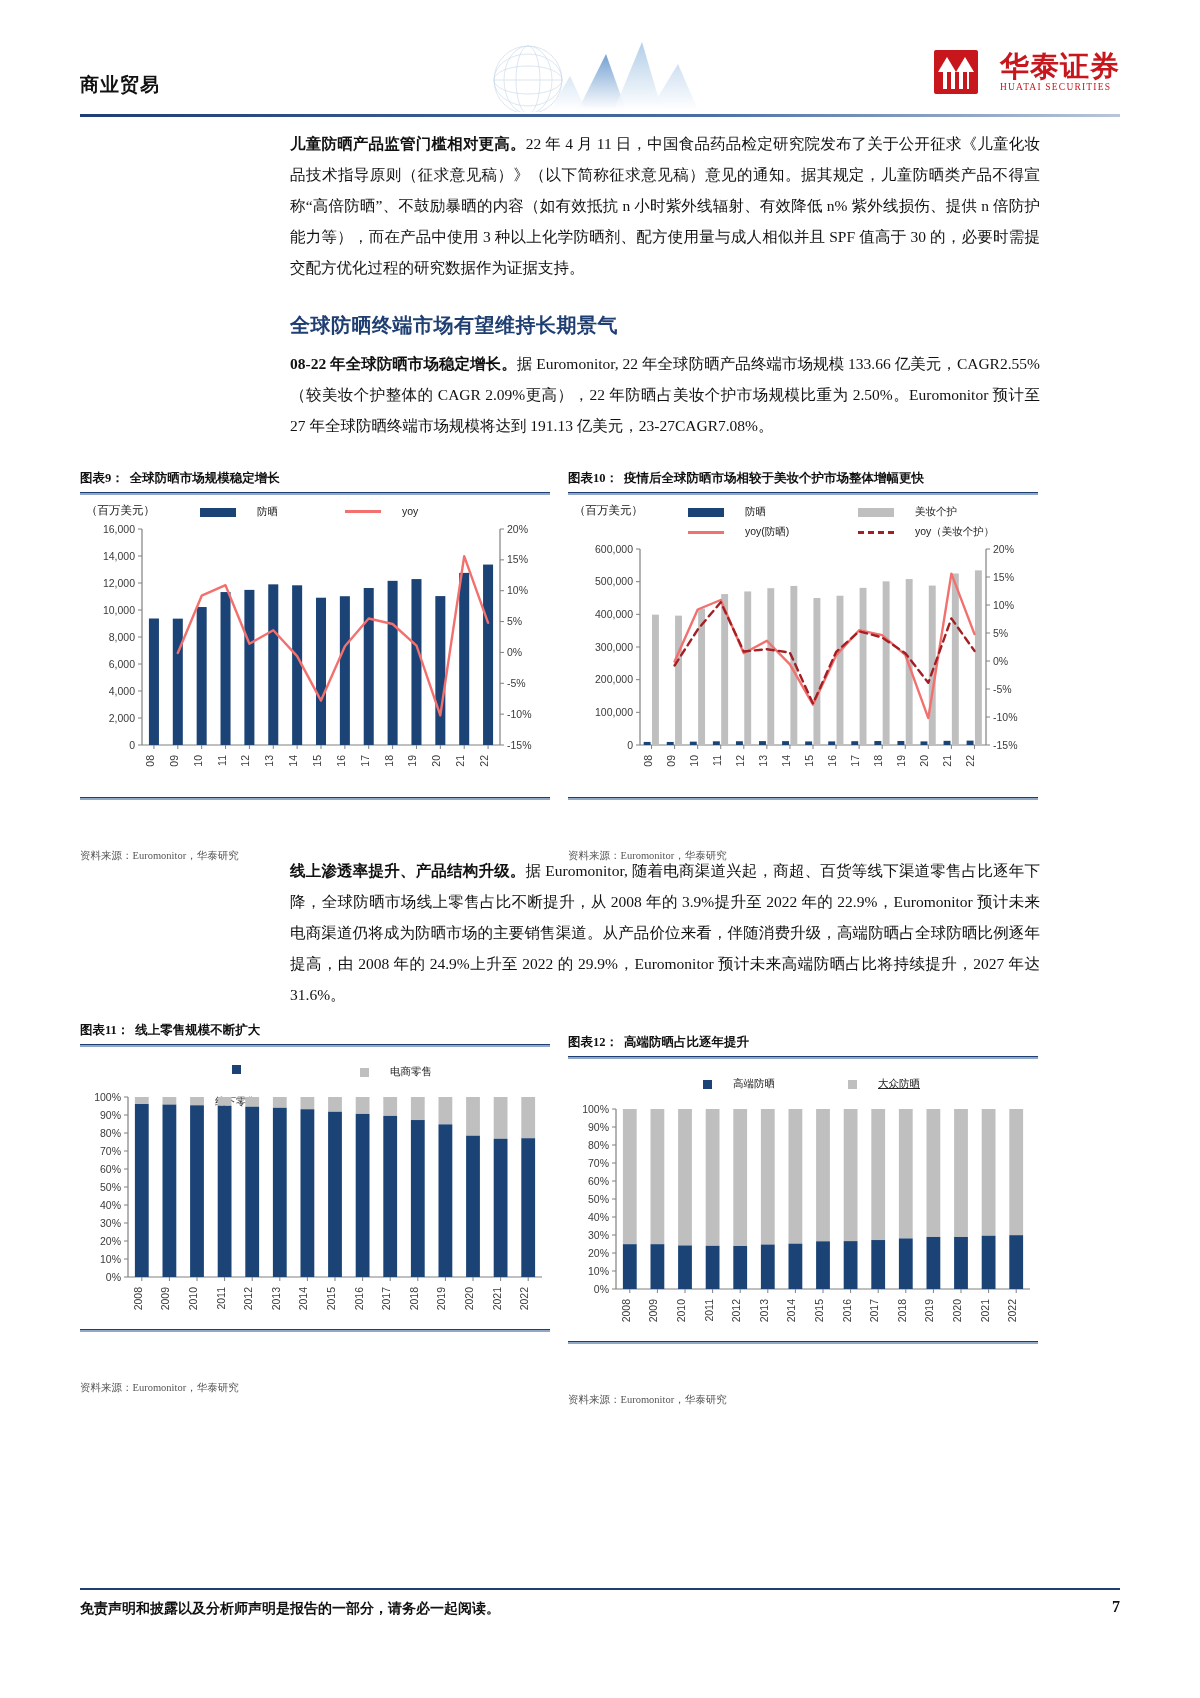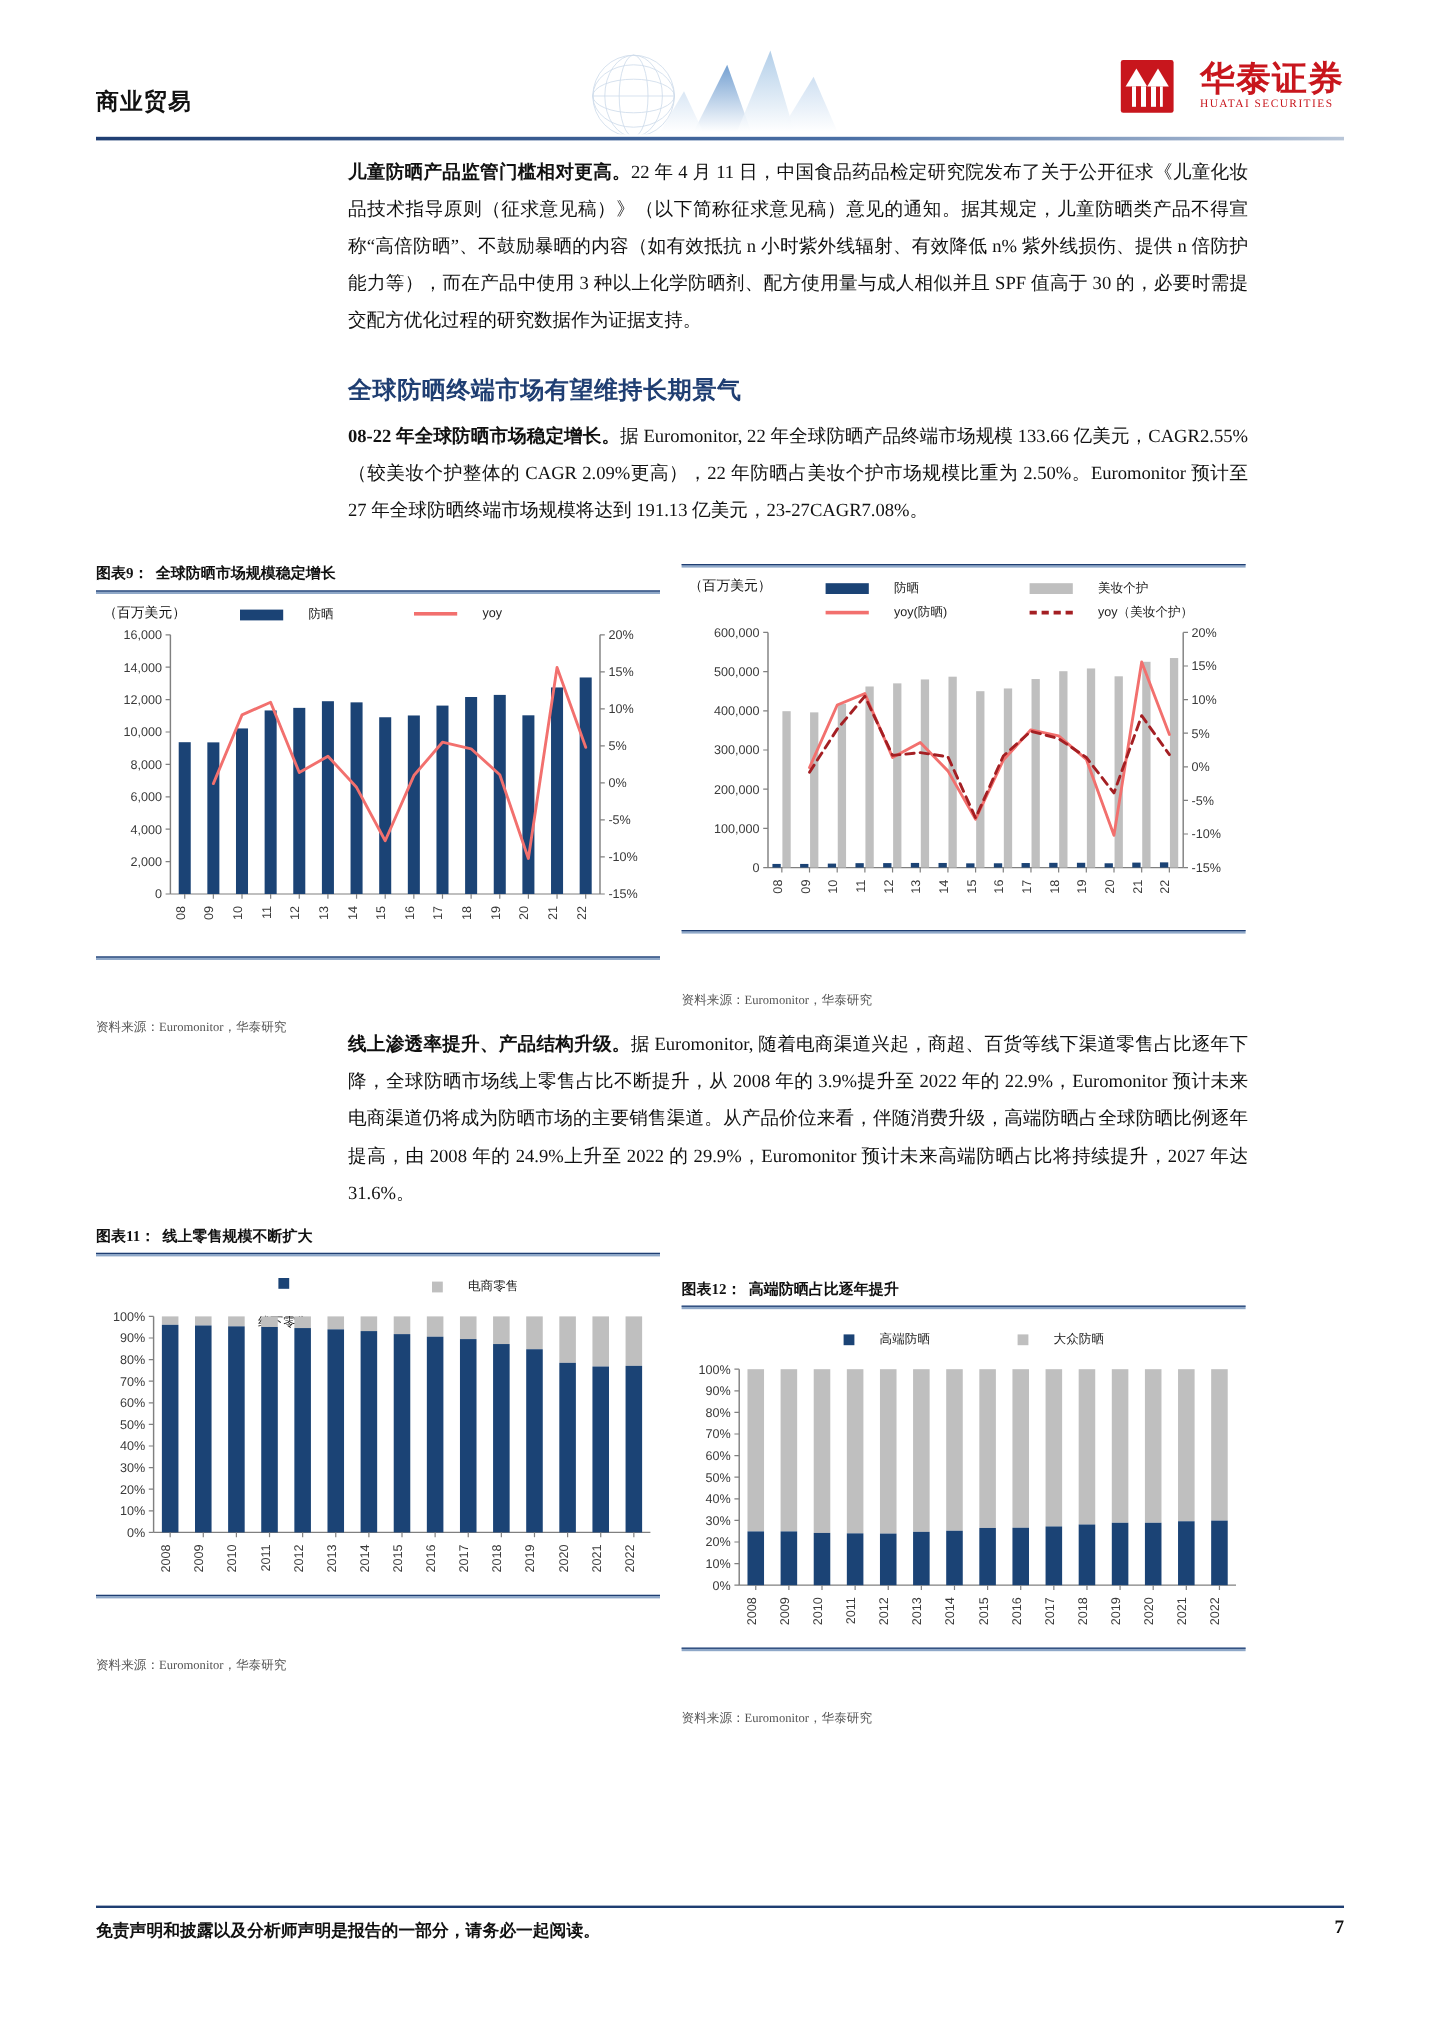--- a/index.html
+++ b/index.html
@@ -213,20 +213,23 @@
             <text x="384.2" y="232" font-size="10.5" fill="#3a3a3a" font-family="&quot;Liberation Sans&quot;,sans-serif" text-anchor="end" transform="rotate(-90 384.2 232)">21</text>
             <line x1="408.06666666666666" y1="222" x2="408.06666666666666" y2="226" stroke="#808080" stroke-width="1"></line>
             <text x="408.06666666666666" y="232" font-size="10.5" fill="#3a3a3a" font-family="&quot;Liberation Sans&quot;,sans-serif" text-anchor="end" transform="rotate(-90 408.06666666666666 232)">22</text>
           </svg></div>
     </div>
     <div class="ex-foot-rule"></div>
     <div class="ex-src">资料来源：Euromonitor，华泰研究</div>
   </div>
 
   <div class="ex" style="left:568px;top:470px;">
+    <div class="ex-title">
+      <span class="n">图表10：</span><span>疫情后全球防晒市场相较于美妆个护市场整体增幅更快</span>
+    </div>
     <div class="ex-rule"></div>
     <div class="ex-body">
       <div class="unit" style="left:6px;top:8px;">（百万美元）</div>
       <div class="legend" style="left:120px;top:10px;">
         <span class="sw-bar" style="background:#1b4375"></span>
         <span>防晒</span>
       </div>
       <div class="legend" style="left:290px;top:10px;">
         <span class="sw-bar" style="background:#bfbfbf"></span>
         <span>美妆个护</span>
@@ -443,31 +446,31 @@
             <line x1="420.6" y1="186" x2="420.6" y2="190" stroke="#808080" stroke-width="1"></line>
             <text x="420.6" y="196" font-size="10.5" fill="#3a3a3a" font-family="&quot;Liberation Sans&quot;,sans-serif" text-anchor="end" transform="rotate(-90 420.6 196)">2021</text>
             <line x1="448.20000000000005" y1="186" x2="448.20000000000005" y2="190" stroke="#808080" stroke-width="1"></line>
             <text x="448.20000000000005" y="196" font-size="10.5" fill="#3a3a3a" font-family="&quot;Liberation Sans&quot;,sans-serif" text-anchor="end" transform="rotate(-90 448.20000000000005 196)">2022</text>
           </svg></div>
     </div>
     <div class="ex-foot-rule"></div>
     <div class="ex-src">资料来源：Euromonitor，华泰研究</div>
   </div>
 
-  <div class="ex" style="left:568px;top:1066px;">
+  <div class="ex" style="left:568px;top:1034px;">
     <div class="ex-title">
       <span class="n">图表12：</span><span>高端防晒占比逐年提升</span>
     </div>
     <div class="ex-rule"></div>
     <div class="ex-body" style="height:280px;">
       <div class="legend" style="left:135px;top:18px;">
         <span class="sw-bar sm" style="background:#1b4375"></span>
         <span>高端防晒</span>
       </div>
-      <div class="legend" style="left:280px;top:18px;">
+      <div class="legend" style="left:280px;top:18px;text-decoration:underline;">
         <span class="sw-bar sm" style="background:#bfbfbf"></span>
         <span>大众防晒</span>
       </div>
       <div id="c12" class="plot" style="left:0;top:44px;width:470px;height:234px;"><svg width="470" height="234">
             <line x1="48" y1="6" x2="48" y2="186" stroke="#808080" stroke-width="1.2"></line>
             <line x1="44" y1="186" x2="48" y2="186" stroke="#808080" stroke-width="1"></line>
             <text x="41" y="189.6" text-anchor="end" font-size="10.5" fill="#3a3a3a" font-family="&quot;Liberation Sans&quot;,sans-serif">0%</text>
             <line x1="44" y1="168" x2="48" y2="168" stroke="#808080" stroke-width="1"></line>
             <text x="41" y="171.6" text-anchor="end" font-size="10.5" fill="#3a3a3a" font-family="&quot;Liberation Sans&quot;,sans-serif">10%</text>
             <line x1="44" y1="150" x2="48" y2="150" stroke="#808080" stroke-width="1"></line>

